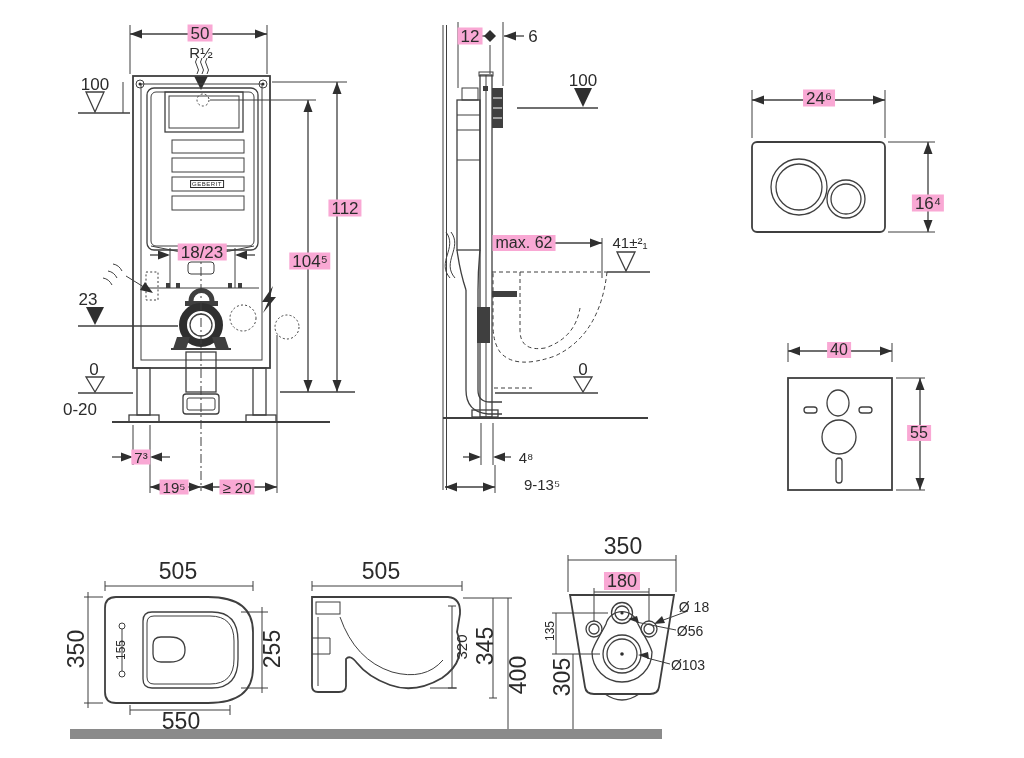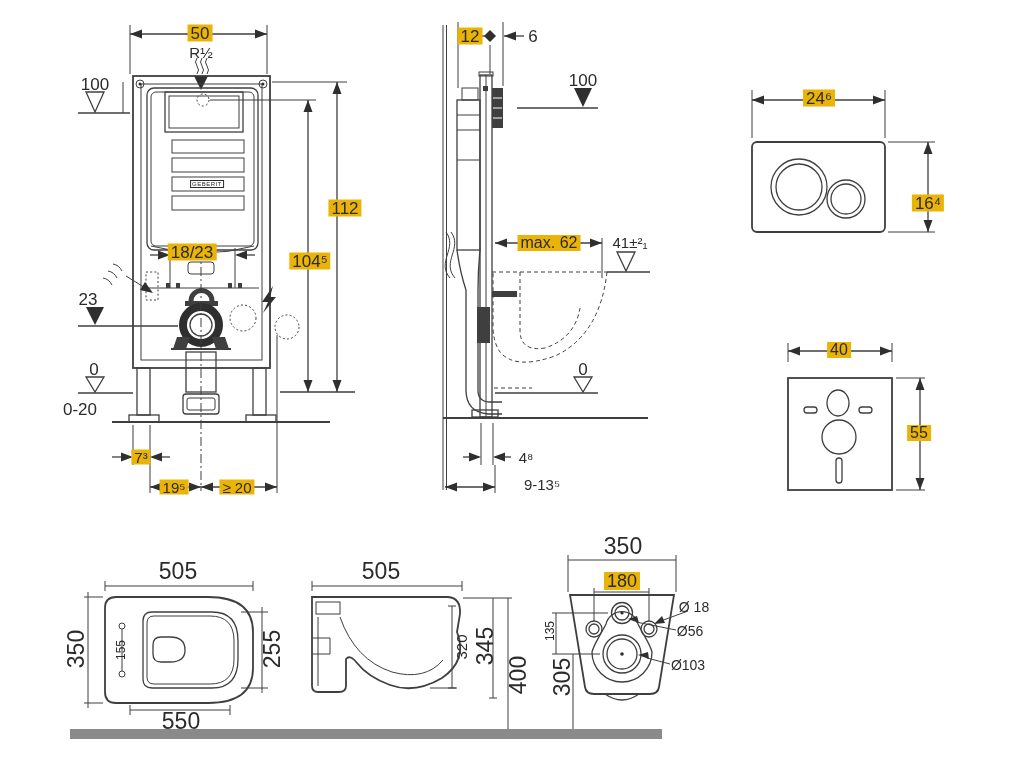--- a/index.html
+++ b/index.html
@@ -12,21 +12,21 @@
   .s5{stroke-width:5px;}
   .s8{stroke-width:8px;}
   .f{fill:#2f2f2f;stroke:none;}
   .fw{fill:#fff;stroke:#3f3f3f;stroke-width:1.3px;}
   .dk{fill:#3f3f3f;stroke:none;}
   .d1{stroke-dasharray:2,2.2;}
   .d2{stroke-dasharray:4,3;}
   .dc{stroke-dasharray:9,3,2,3;}
   .lbl{position:absolute;transform:translate(-50%,-50%);font-size:17px;color:#2b2b2b;
        white-space:nowrap;line-height:1;z-index:5;}
-  .bg{background:#eab308;padding:0 3px;}
+  .bg{background:#f9a8d4;padding:0 3px;}
   .rot{transform:translate(-50%,-50%) rotate(-90deg);}
   .f12{font-size:12px;}.f14{font-size:14px;}.f15{font-size:15px;}.f16{font-size:16px;}
   .f18{font-size:18px;}.f23{font-size:23px;}
   .logo{font-size:6px;letter-spacing:.5px;color:#2b2b2b;border:1px solid #2b2b2b;
         padding:0 1px;background:#fff;}
   #floorbar{position:absolute;left:70px;top:729px;width:592px;height:10px;background:#8a8a8a;}
 </style>
 </head>
 <body>
 
@@ -327,33 +327,33 @@
     <polygon class="f" points="638,655 649,659 648,652"></polygon>
   </svg>
 
   <div id="floorbar"></div>
 
   <span class="lbl bg" style="left:200px;top:33px">50</span>
   <span class="lbl f15" style="left:201px;top:52px">R½</span>
   <span class="lbl" style="left:95px;top:84px">100</span>
   <span class="lbl bg" style="left:345px;top:208px">112</span>
   <span class="lbl bg" style="left:310px;top:261px">104⁵</span>
-  <span class="lbl bg" style="left:192px;top:252px">18/23</span>
+  <span class="lbl bg" style="left:202px;top:252px">18/23</span>
   <span class="lbl" style="left:88px;top:299px">23</span>
   <span class="lbl" style="left:94px;top:369px">0</span>
   <span class="lbl" style="left:80px;top:409px">0-20</span>
   <span class="lbl bg f15" style="left:141px;top:457px">7³</span>
   <span class="lbl bg f15" style="left:174px;top:487px">19⁵</span>
   <span class="lbl bg f15" style="left:237px;top:487px">≥ 20</span>
   <span class="lbl logo" style="left:207px;top:184px">GEBERIT</span>
 
   <span class="lbl bg" style="left:470px;top:36px">12</span>
   <span class="lbl" style="left:533px;top:36px">6</span>
   <span class="lbl" style="left:583px;top:80px">100</span>
-  <span class="lbl bg f16" style="left:549px;top:243px">max. 62</span>
+  <span class="lbl bg f16" style="left:524px;top:243px">max. 62</span>
   <span class="lbl f15" style="left:630px;top:242px">41±²₁</span>
   <span class="lbl" style="left:583px;top:369px">0</span>
   <span class="lbl f15" style="left:526px;top:457px">4⁸</span>
   <span class="lbl f15" style="left:542px;top:484px">9-13⁵</span>
 
   <span class="lbl bg" style="left:819px;top:98px">24⁶</span>
   <span class="lbl bg" style="left:928px;top:203px">16⁴</span>
 
   <span class="lbl bg f16" style="left:839px;top:350px">40</span>
   <span class="lbl bg f16" style="left:919px;top:433px">55</span>

